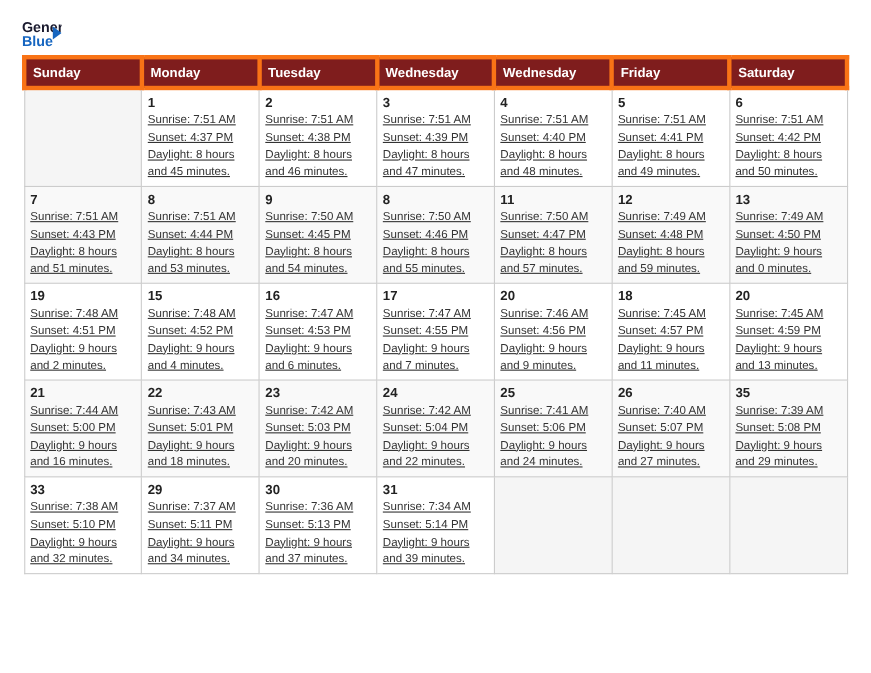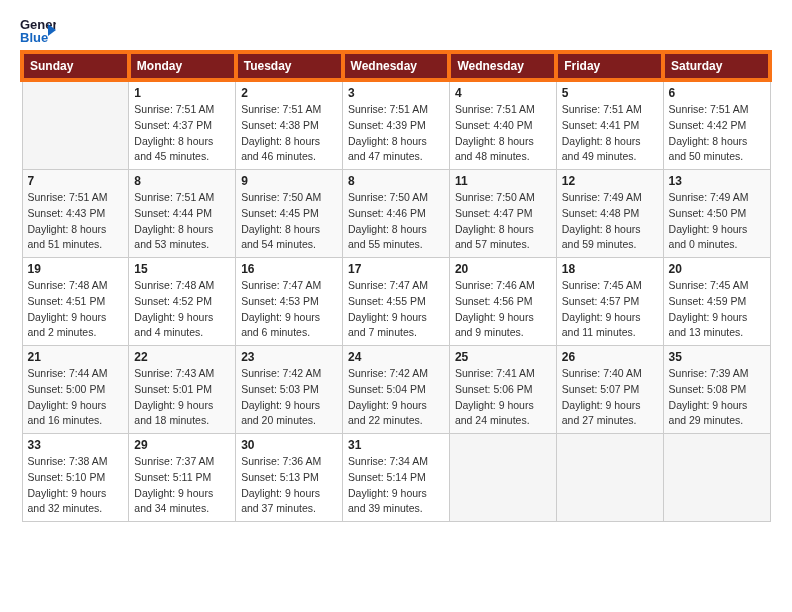--- a/index.html
+++ b/index.html
@@ -75,20 +75,21 @@
       font-weight: bold;
       font-size: 12px;
       color: #222;
       display: block;
       margin-bottom: 2px;
     }
     .day-info {
       font-size: 10.5px;
       color: #333;
       line-height: 1.5;
+      text-decoration: underline;
     }
     .empty-cell {
       background: #f5f5f5 !important;
     }
   </style>
 </head>
 <body>
 
 <div class="page">
   <div class="header-row">

